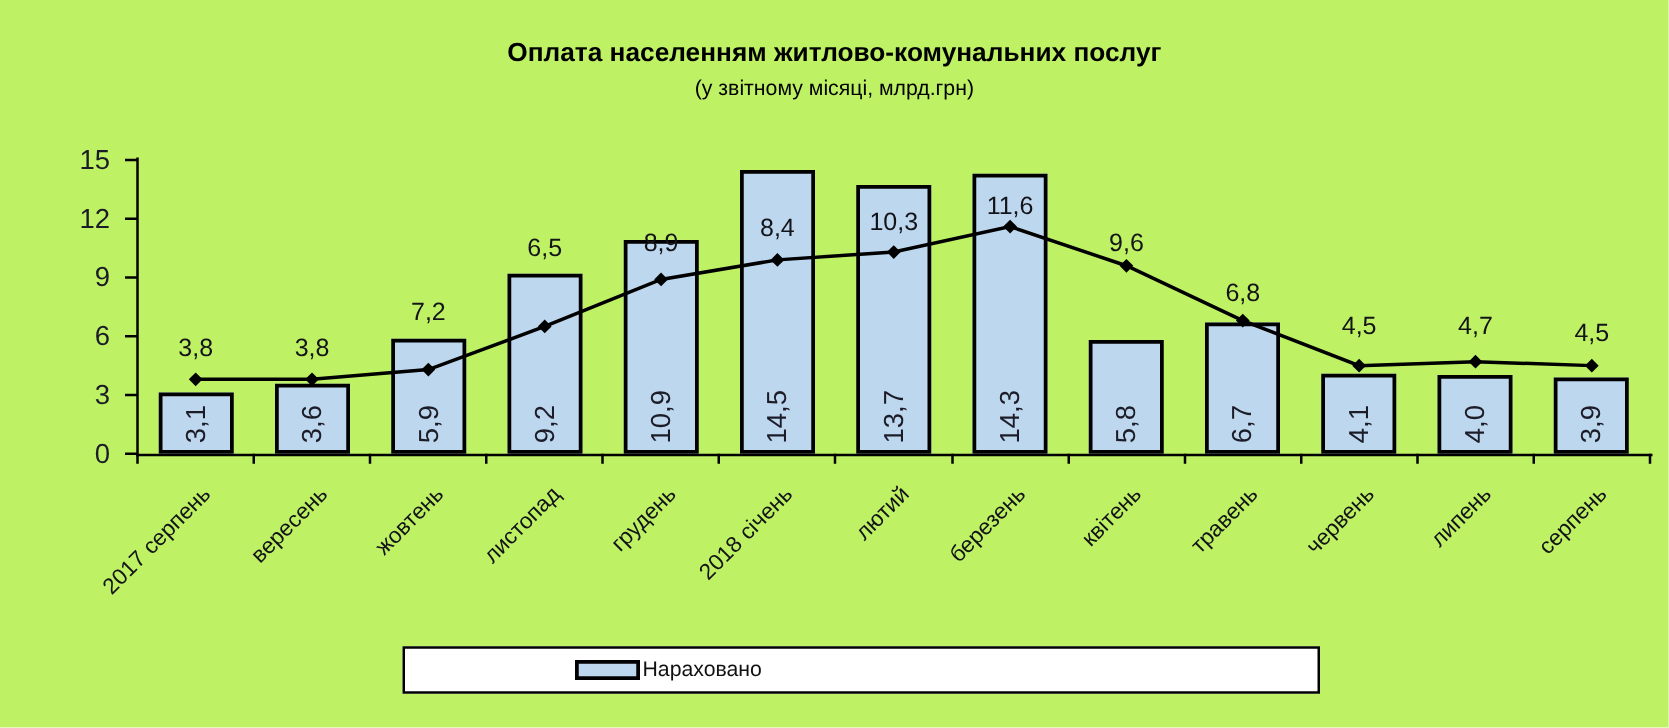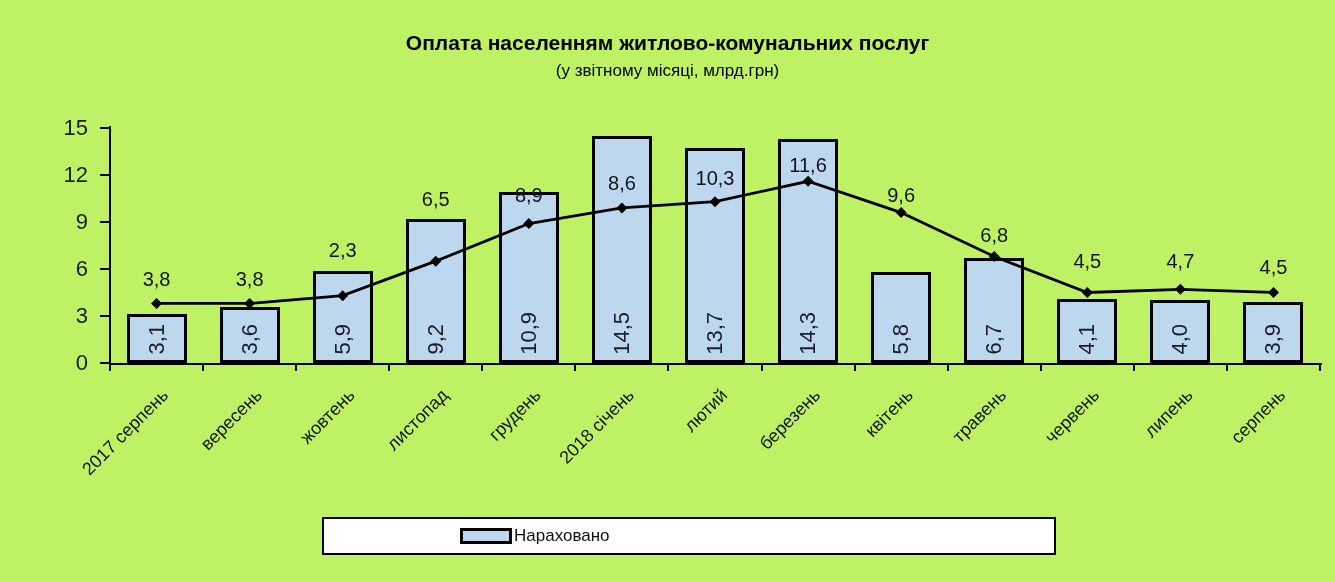--- a/index.html
+++ b/index.html
@@ -115,24 +115,24 @@
         <path d="M 715 196.13333333333333 L 720.5 201.63333333333333 L 715 207.13333333333333 L 709.5 201.63333333333333 Z" fill="#000000"></path>
         <path d="M 808.0769230769231 175.76666666666668 L 813.5769230769231 181.26666666666668 L 808.0769230769231 186.76666666666668 L 802.5769230769231 181.26666666666668 Z" fill="#000000"></path>
         <path d="M 901.1538461538462 207.10000000000002 L 906.6538461538462 212.60000000000002 L 901.1538461538462 218.10000000000002 L 895.6538461538462 212.60000000000002 Z" fill="#000000"></path>
         <path d="M 994.2307692307693 250.9666666666667 L 999.7307692307693 256.4666666666667 L 994.2307692307693 261.9666666666667 L 988.7307692307693 256.4666666666667 Z" fill="#000000"></path>
         <path d="M 1087.3076923076924 287 L 1092.8076923076924 292.5 L 1087.3076923076924 298 L 1081.8076923076924 292.5 Z" fill="#000000"></path>
         <path d="M 1180.3846153846155 283.8666666666667 L 1185.8846153846155 289.3666666666667 L 1180.3846153846155 294.8666666666667 L 1174.8846153846155 289.3666666666667 Z" fill="#000000"></path>
         <path d="M 1273.4615384615386 287 L 1278.9615384615386 292.5 L 1273.4615384615386 298 L 1267.9615384615386 292.5 Z" fill="#000000"></path>
       </svg>
       <div class="linelab" style="left: 114.538px; top: 269.467px;">3,8</div>
       <div class="linelab" style="left: 207.615px; top: 269.467px;">3,8</div>
-      <div class="linelab" style="left: 300.692px; top: 239.633px;">2,3</div>
+      <div class="linelab" style="left: 300.692px; top: 239.633px;">7,2</div>
       <div class="linelab" style="left: 393.769px; top: 189.167px;">6,5</div>
       <div class="linelab" style="left: 486.846px; top: 141px; margin-top: 44px;">8,9</div>
-      <div class="linelab" style="left: 579.923px; top: 172.9px;">8,6</div>
+      <div class="linelab" style="left: 579.923px; top: 172.9px;">8,4</div>
       <div class="linelab" style="left: 673px; top: 167.633px;">10,3</div>
       <div class="linelab" style="left: 766.077px; top: 155.267px;">11,6</div>
       <div class="linelab" style="left: 859.154px; top: 184.6px;">9,6</div>
       <div class="linelab" style="left: 952.231px; top: 225.467px;">6,8</div>
       <div class="linelab" style="left: 1045.31px; top: 250.5px;">4,5</div>
       <div class="linelab" style="left: 1138.38px; top: 251.367px;">4,7</div>
       <div class="linelab" style="left: 1231.46px; top: 256.5px;">4,5</div>
       <div class="xlab" style="right: 1176.46px; top: 385px;">2017 серпень</div>
       <div class="xlab" style="right: 1083.38px; top: 385px;">вересень</div>
       <div class="xlab" style="right: 990.308px; top: 385px;">жовтень</div>

